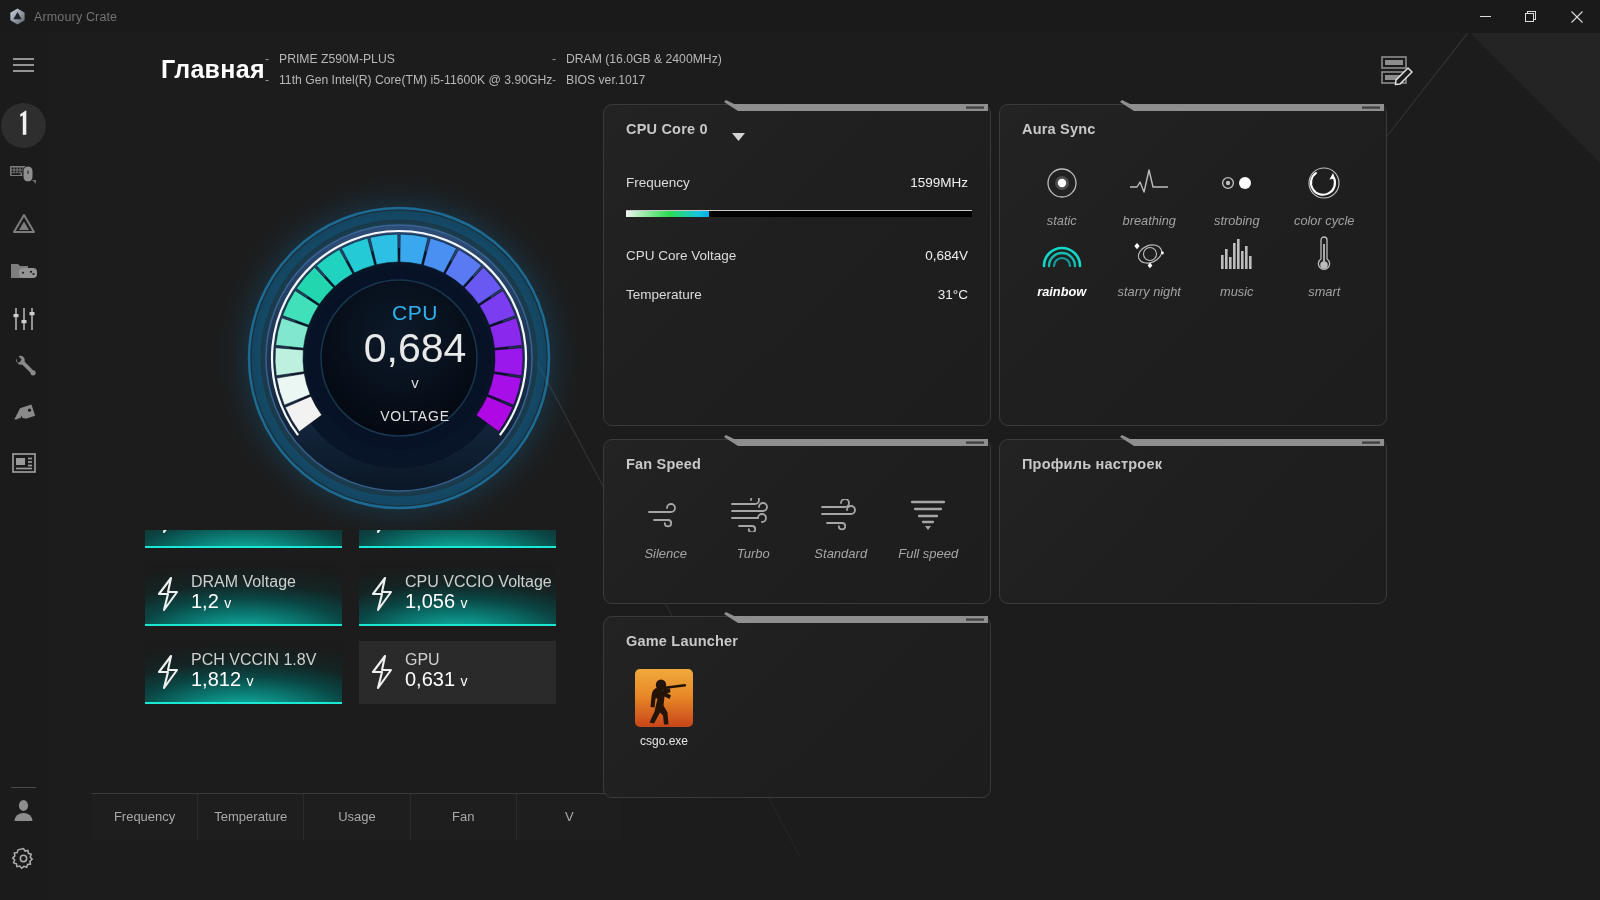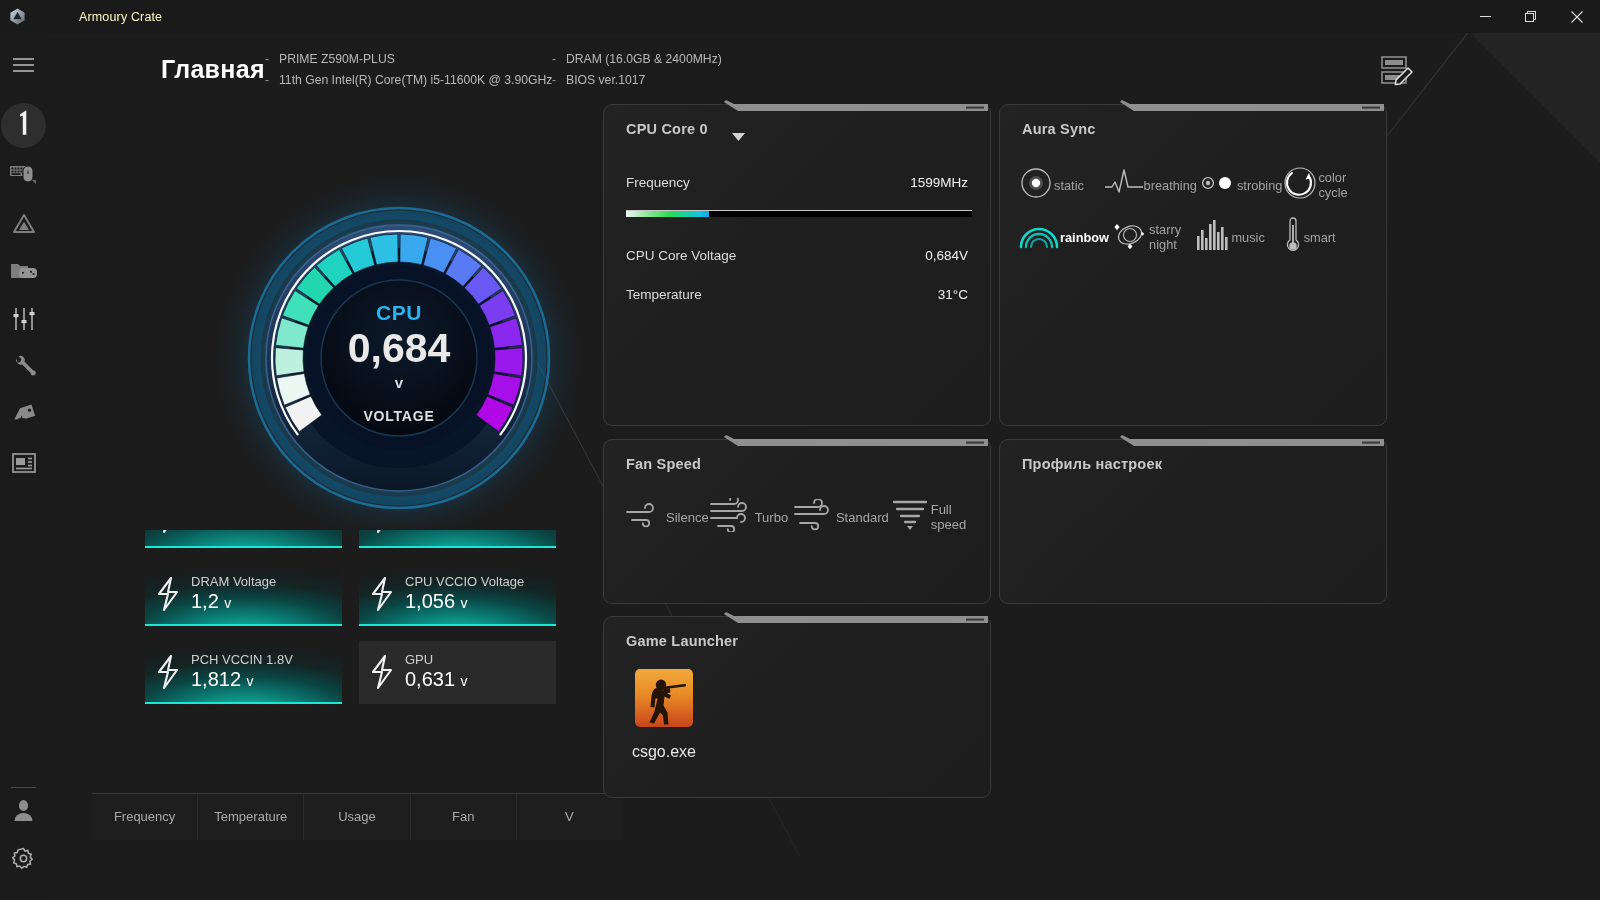--- a/index.html
+++ b/index.html
@@ -10,21 +10,21 @@
     overflow: hidden;
   }
   #app { position: relative; width: 1600px; height: 900px; background: #161616; }
 
   
   .titlebar {
     position: absolute; left: 0; top: 0; width: 1600px; height: 33px;
     background: #1a1a1a; display: flex; align-items: center;
   }
   .tb-logo { width: 34px; height: 33px; display: flex; align-items: center; justify-content: center; }
-  .tb-title { font-size: 12.5px; color: #fef9c3; letter-spacing: .15px; margin-left: 45px; }
+  .tb-title { font-size: 12.5px; color: #737373; letter-spacing: .15px; }
   .tb-spacer { flex: 1; }
   .tb-btn {
     width: 46px; height: 33px; display: flex; align-items: center; justify-content: center;
     color: #dcdcdc;
   }
   .tb-btn svg { display:block; }
 
   
   .sidebar {
     position: absolute; left: 0; top: 33px; width: 47px; height: 867px;
@@ -92,21 +92,21 @@
     position: relative; width: 197px; height: 63px; overflow: hidden;
     background: radial-gradient(ellipse 120% 130% at 50% 118%, #12c4b2 0%, #0b7c74 26%, #0a4644 46%, #132524 65%, #1b1b1b 88%);
     border-bottom: 2px solid #1ae8d2;
     display: flex; align-items: center;
   }
   .volt-card.inactive {
     background: #2a2a2a; border-bottom: 2px solid #2a2a2a;
   }
   .volt-bolt { width: 46px; display: flex; align-items: center; justify-content: center; flex: none; }
   .volt-txt { padding-top: 2px; }
-  .volt-label { font-size: 13px; color: #cfcfcf; line-height: 15px; }
+  .volt-label { font-size: 16px; color: #cfcfcf; line-height: 15px; }
   .volt-value { font-size: 20px; color: #fff; line-height: 25px; }
   .volt-value .u { font-size: 14px; }
 
   
   .tabbar {
     position: absolute; left: 45px; top: 760px; width: 530px; height: 47px;
     border-top: 1px solid #3a3a3a; background: #1e1e1e;
     display: flex; align-items: center;
   }
   .tab {
@@ -142,21 +142,21 @@
   }
   .cc-bar-fill {
     height: 100%;
     background: linear-gradient(to right, #f2f2f2 0%, #8ae89b 26%, #2ddc52 52%, #12c6e0 88%, #0aa8e8 100%);
   }
 
   
   .mode-grid { position: absolute; left: 18px; top: 52px; width: calc(100% - 36px); }
   .mode-grid.fan { top: 48px; }
   .mode-row { display: flex; }
-  .mode-cell { flex: 1; display: flex; flex-direction: row; align-items: center; }
+  .mode-cell { flex: 1; display: flex; flex-direction: column; align-items: center; font-style: italic; }
   .mode-icon { height: 52px; display: flex; align-items: center; justify-content: center; color: #bdbdbd; }
   .mode-label { font-size: 12.8px; color: #a2a2a2; margin-top: 4px; }
   .mode-cell.active .mode-label { color: #ffffff; font-weight: bold; }
   .mode-cell.active .mode-icon { color: #15d8c4; }
   .fan .mode-icon { height: 54px; color: #a6a6a6; }
   .fan .mode-label { font-size: 13px; color: #a6a6a6; }
 
   
   .prof-add {
     position: absolute; left: 0; top: 52px; width: 100%;
@@ -165,21 +165,21 @@
   .prof-label { font-size: 12.5px; color: #e2e2e2; text-align: center; line-height: 17px; margin-top: 10px; }
 
   
   .game-item { position: absolute; left: 22px; top: 52px; width: 76px; }
   .game-tile {
     width: 58px; height: 58px; border-radius: 5px;
     background: linear-gradient(180deg, #f0a93c 0%, #e88a27 45%, #c8451a 100%);
     display: flex; align-items: flex-end; justify-content: center; overflow: hidden;
     margin: 0 auto;
   }
-  .game-name { font-size: 16px; color: #e6e6e6; text-align: center; margin-top: 16px; }
+  .game-name { font-size: 12px; color: #e6e6e6; text-align: center; margin-top: 7px; }
 </style>
 </head>
 <body>
 
 <div id="app">
 
   <div class="titlebar">
     <div class="tb-logo">
       <svg width="19" height="19" viewBox="0 0 24 24">
         <defs>
@@ -436,21 +436,21 @@
             <path d="M288.078546030351 238.1859886500185 L313.76812195587 249.32356867294055 A124 124 0 0 1 299.74257877349055 273.6710117998527 L277.22006098592817 257.03562203859565 A96 96 0 0 0 288.078546030351 238.1859886500185 Z" fill="#b008e4" stroke="#06101f" stroke-width="0.6"></path>
           </g>
 
         <path id="outlineArc" fill="none" stroke="#f4f9ff" stroke-width="2.2" stroke-linecap="round" d="M98.5732902239938 276.4305079403101 A127 127 0 1 1 301.42670977600625 276.4305079403101"></path>
 
         <circle cx="200" cy="200" r="92" fill="#071226"></circle>
         <circle cx="200" cy="200" r="78" fill="url(#coreBg)"></circle>
         <circle cx="200" cy="200" r="78" fill="none" stroke="#17364f" stroke-width="1.5"></circle>
       </svg>
 
-      <div style="position:absolute; left:0; top:0; width:400px; height:400px; pointer-events:none;font-weight:bold;">
+      <div style="position:absolute; left:16px; top:0; width:400px; height:400px; pointer-events:none;">
         <div style="position:absolute; left:0; top:143px; width:400px; text-align:center; font-size:21px; color:#2bb4f0; letter-spacing:.6px;">CPU</div>
         <div style="position:absolute; left:0; top:167px; width:400px; text-align:center; font-size:41px; color:#e9e9e9;">0,684</div>
         <div style="position:absolute; left:0; top:216px; width:400px; text-align:center; font-size:15px; color:#dcdcdc;">v</div>
         <div style="position:absolute; left:0; top:250px; width:400px; text-align:center; font-size:14px; color:#e0e0e0; letter-spacing:.8px;">VOLTAGE</div>
       </div>
     </div>
 
     <div class="volt-grid">
         <div class="volt-row" style="height: 18px; overflow: hidden; margin-bottom: 15px;">
           <div class="volt-card" style="margin-top: -45px;">

